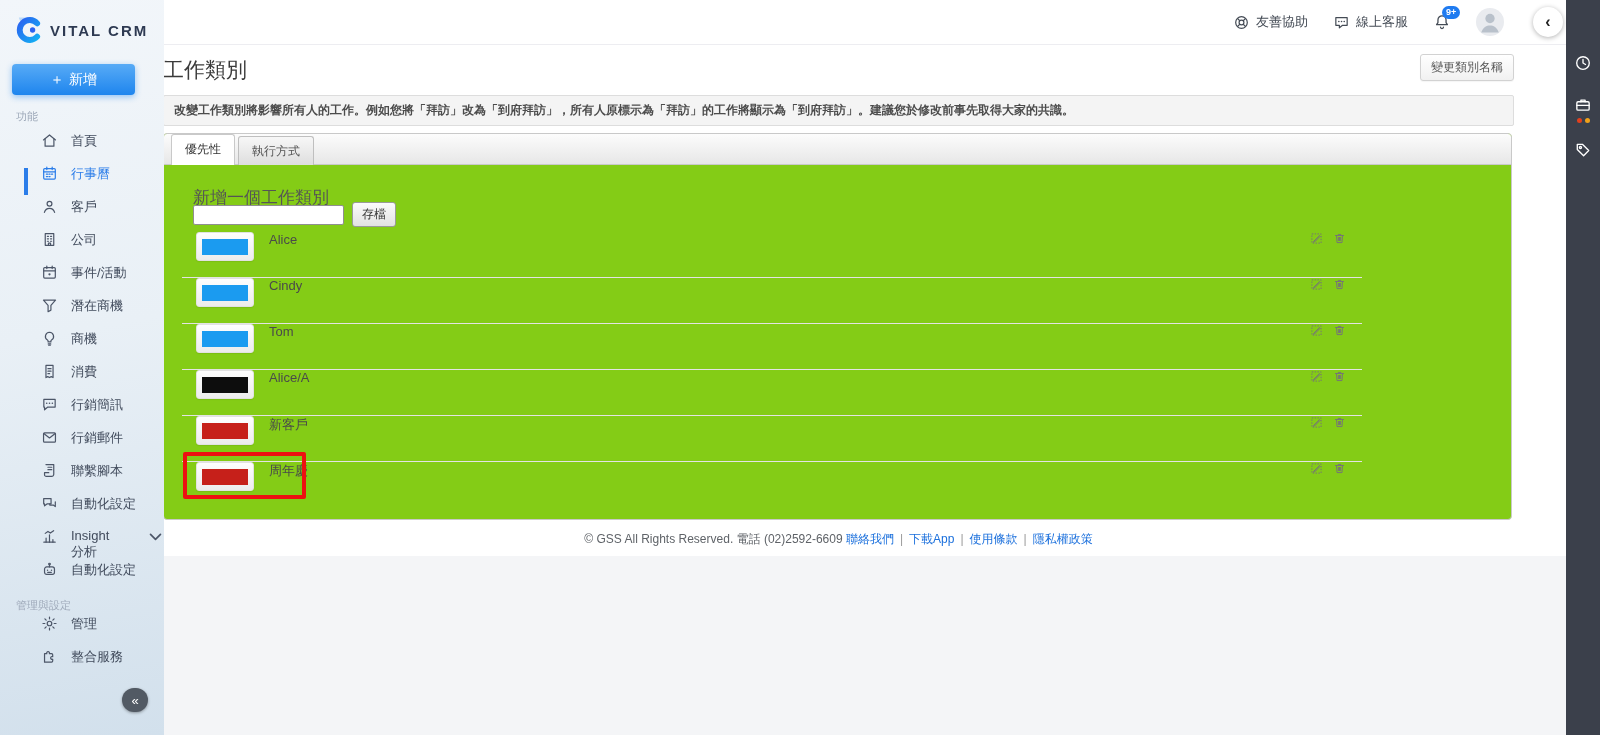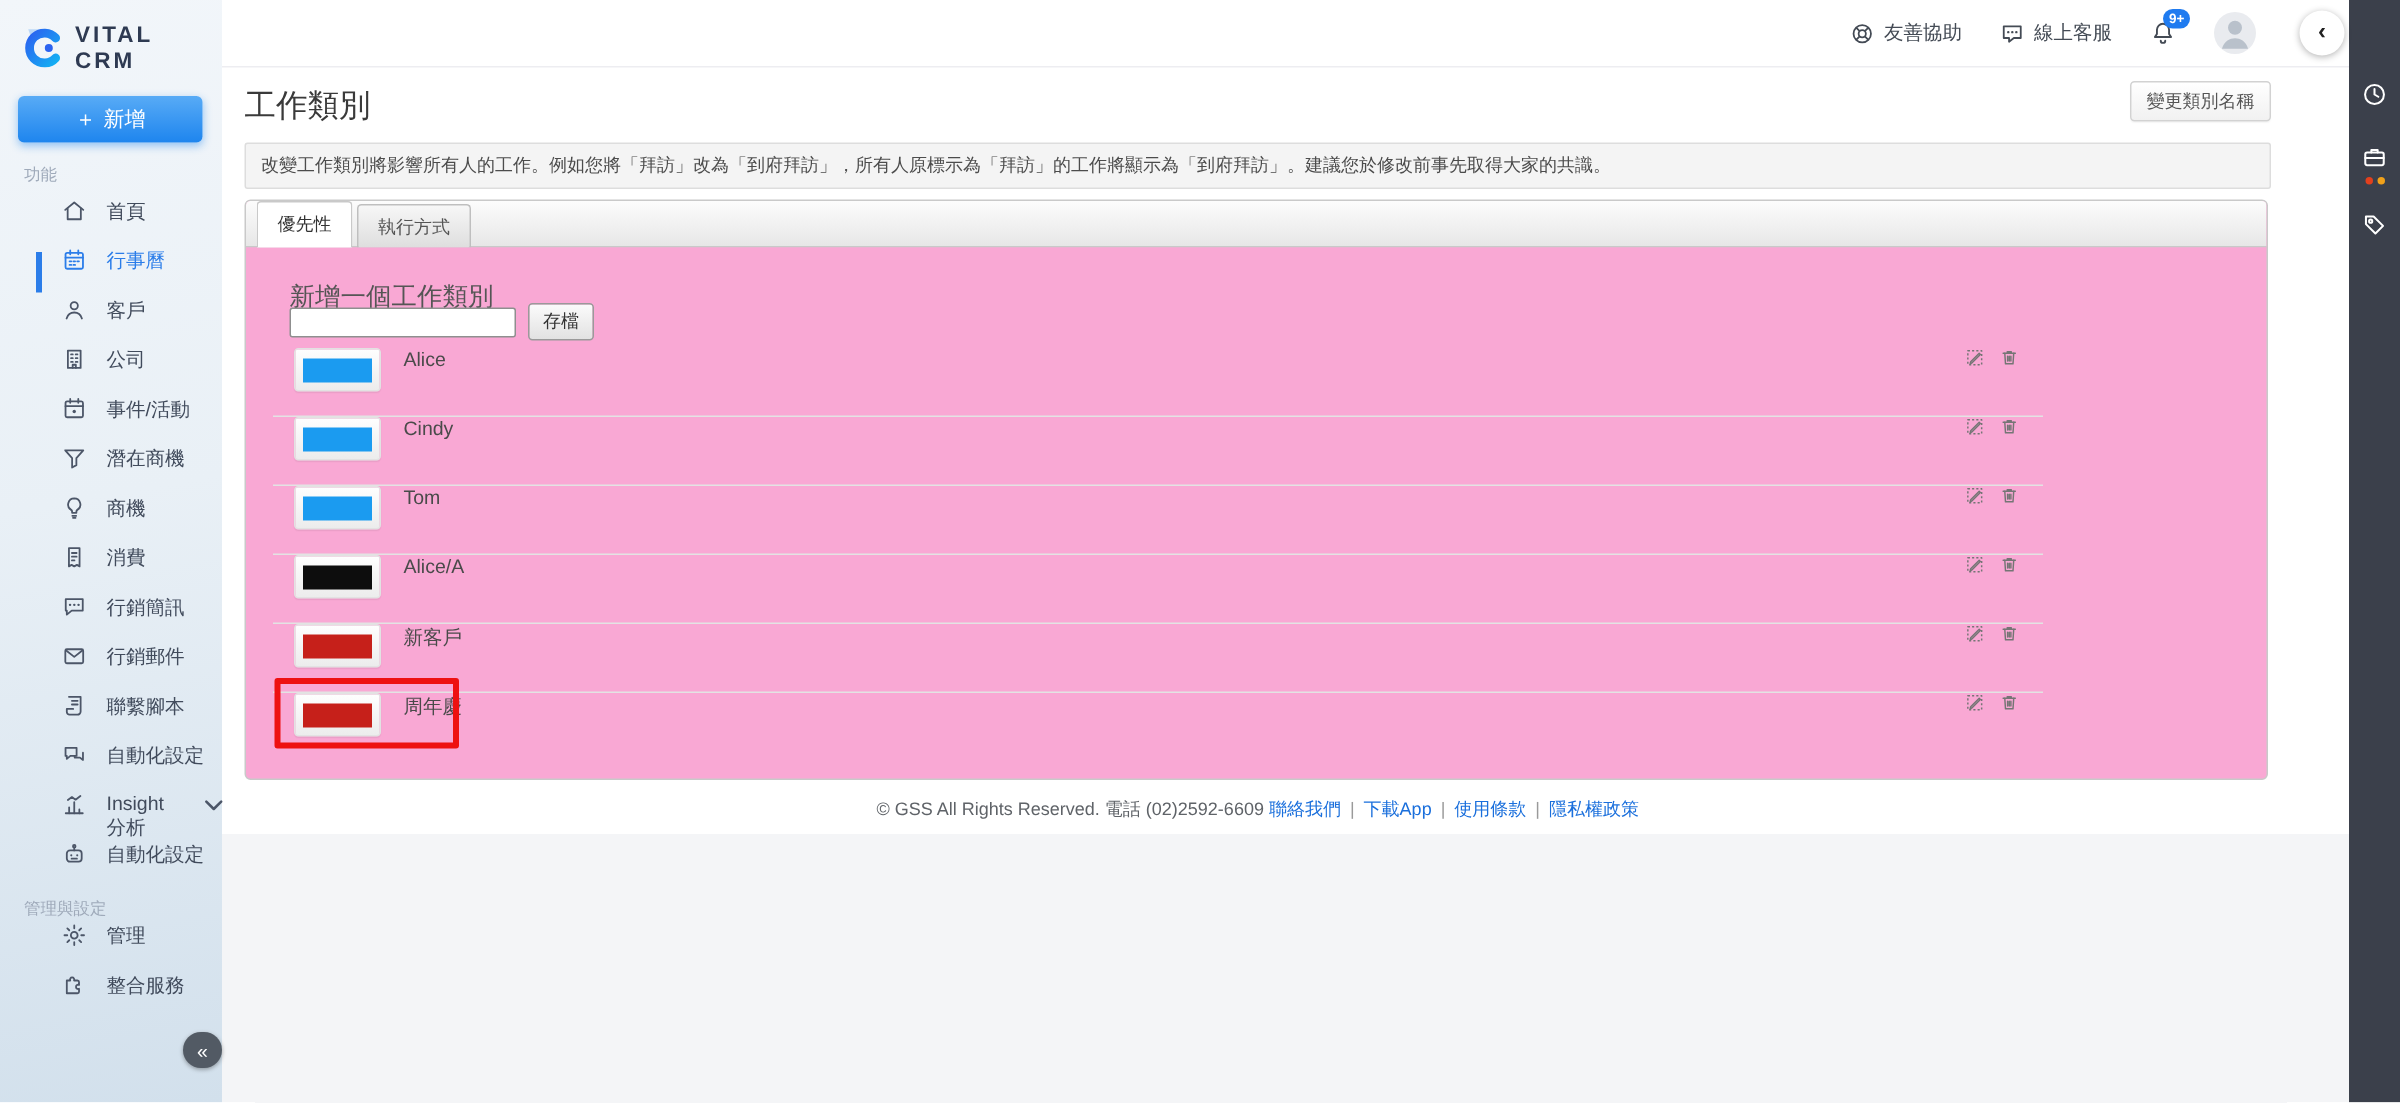--- a/index.html
+++ b/index.html
@@ -1,20 +1,20 @@
 <!DOCTYPE html>
 <html><head>
 <meta charset="utf-8">
 <style>
   html,body{margin:0;padding:0;background:#fff;}
   body{font-family:"Liberation Sans","DejaVu Sans",sans-serif;}
   .screen{position:relative;width:1600px;height:735px;background:#fff;overflow:hidden;}
   svg{display:block;}
   
-  .sidebar{position:absolute;left:0;top:0;width:148px;height:735px;
+  .sidebar{position:absolute;left:0;top:0;width:164px;height:735px;
     background:linear-gradient(170deg,#f2f6fa 0%,#e9f0f6 45%,#d2e0ec 100%);z-index:5;}
   .logo{position:absolute;left:13px;top:15px;display:flex;align-items:center;gap:7px;}
   .logo-text{font-size:15px;font-weight:bold;letter-spacing:2px;color:#2e3a52;}
   .new-btn{position:absolute;left:12px;top:64px;width:123px;height:31px;border-radius:4px;
     background:linear-gradient(180deg,#58abf6,#1e85ee);color:#fff;font-size:14px;
     display:flex;align-items:center;justify-content:center;gap:5px;
     box-shadow:0 2px 6px rgba(30,133,238,.45);cursor:pointer;}
   .side-label{position:absolute;left:16px;font-size:11px;color:#9faaba;}
   .menu{position:absolute;left:0;width:100%;}
   .menu.functions{top:132px;}
@@ -59,23 +59,23 @@
     background:#fff;box-shadow:0 1px 5px rgba(0,0,0,.3);display:flex;align-items:center;
     justify-content:center;font-size:16px;font-weight:bold;color:#222;z-index:6;cursor:pointer;}
   
   .main{position:absolute;left:148px;top:44px;right:34px;bottom:0;background:#fff;}
   .bottom-strip{position:absolute;left:0;right:0;top:512px;bottom:0;background:#f4f5f7;}
   .page-title{position:absolute;left:15px;top:12px;font-size:21px;color:#3a3a3a;font-weight:500;}
   .rename-btn{position:absolute;right:52px;top:10px;font-size:12px;color:#555;padding:4px 10px;
     border:1px solid #d2d2d2;border-radius:3px;background:linear-gradient(180deg,#fff,#f1f1f1);
     cursor:pointer;box-shadow:0 1px 1px rgba(0,0,0,.04);}
   .notice{position:absolute;left:15px;top:51px;width:1329px;background:#f4f4f4;border:1px solid #ddd;
-    border-radius:2px;padding:6px 10px;font-size:12px;color:#4c4c4c;white-space:nowrap;overflow:hidden;}
+    border-radius:2px;padding:6px 10px;font-size:12px;color:#4c4c4c;white-space:nowrap;overflow:hidden;font-weight:bold;}
   .panel{position:absolute;left:15px;top:89px;width:1349px;height:387px;border:1px solid #c9c9c9;
-    border-radius:4px;background:#f9a8d4;box-sizing:border-box;}
+    border-radius:4px;background:#84cc16;box-sizing:border-box;}
   .tabstrip{height:30px;background:linear-gradient(180deg,#fcfcfc,#e7e7e7);
     border-bottom:1px solid #c9c9c9;border-radius:3px 3px 0 0;display:flex;align-items:flex-end;
     padding-left:7px;gap:3px;position:relative;}
   .tab{font-size:12px;color:#555;padding:6px 13px 5px;border:1px solid #bfbfbf;border-bottom:none;
     border-radius:3px 3px 0 0;background:linear-gradient(180deg,#f7f7f7,#dedede);
     margin-bottom:-1px;cursor:pointer;}
   .tab.active{background:#fff;color:#333;padding-bottom:7px;border-color:#c9c9c9;}
   .add-label{position:absolute;left:29px;top:52px;font-size:17px;color:#555;}
   .add-row{position:absolute;left:29px;top:68px;display:flex;align-items:center;gap:8px;}
   .cat-input{width:141px;height:18px;border:1px solid #8f8f8f;border-radius:2px;font-size:12px;

